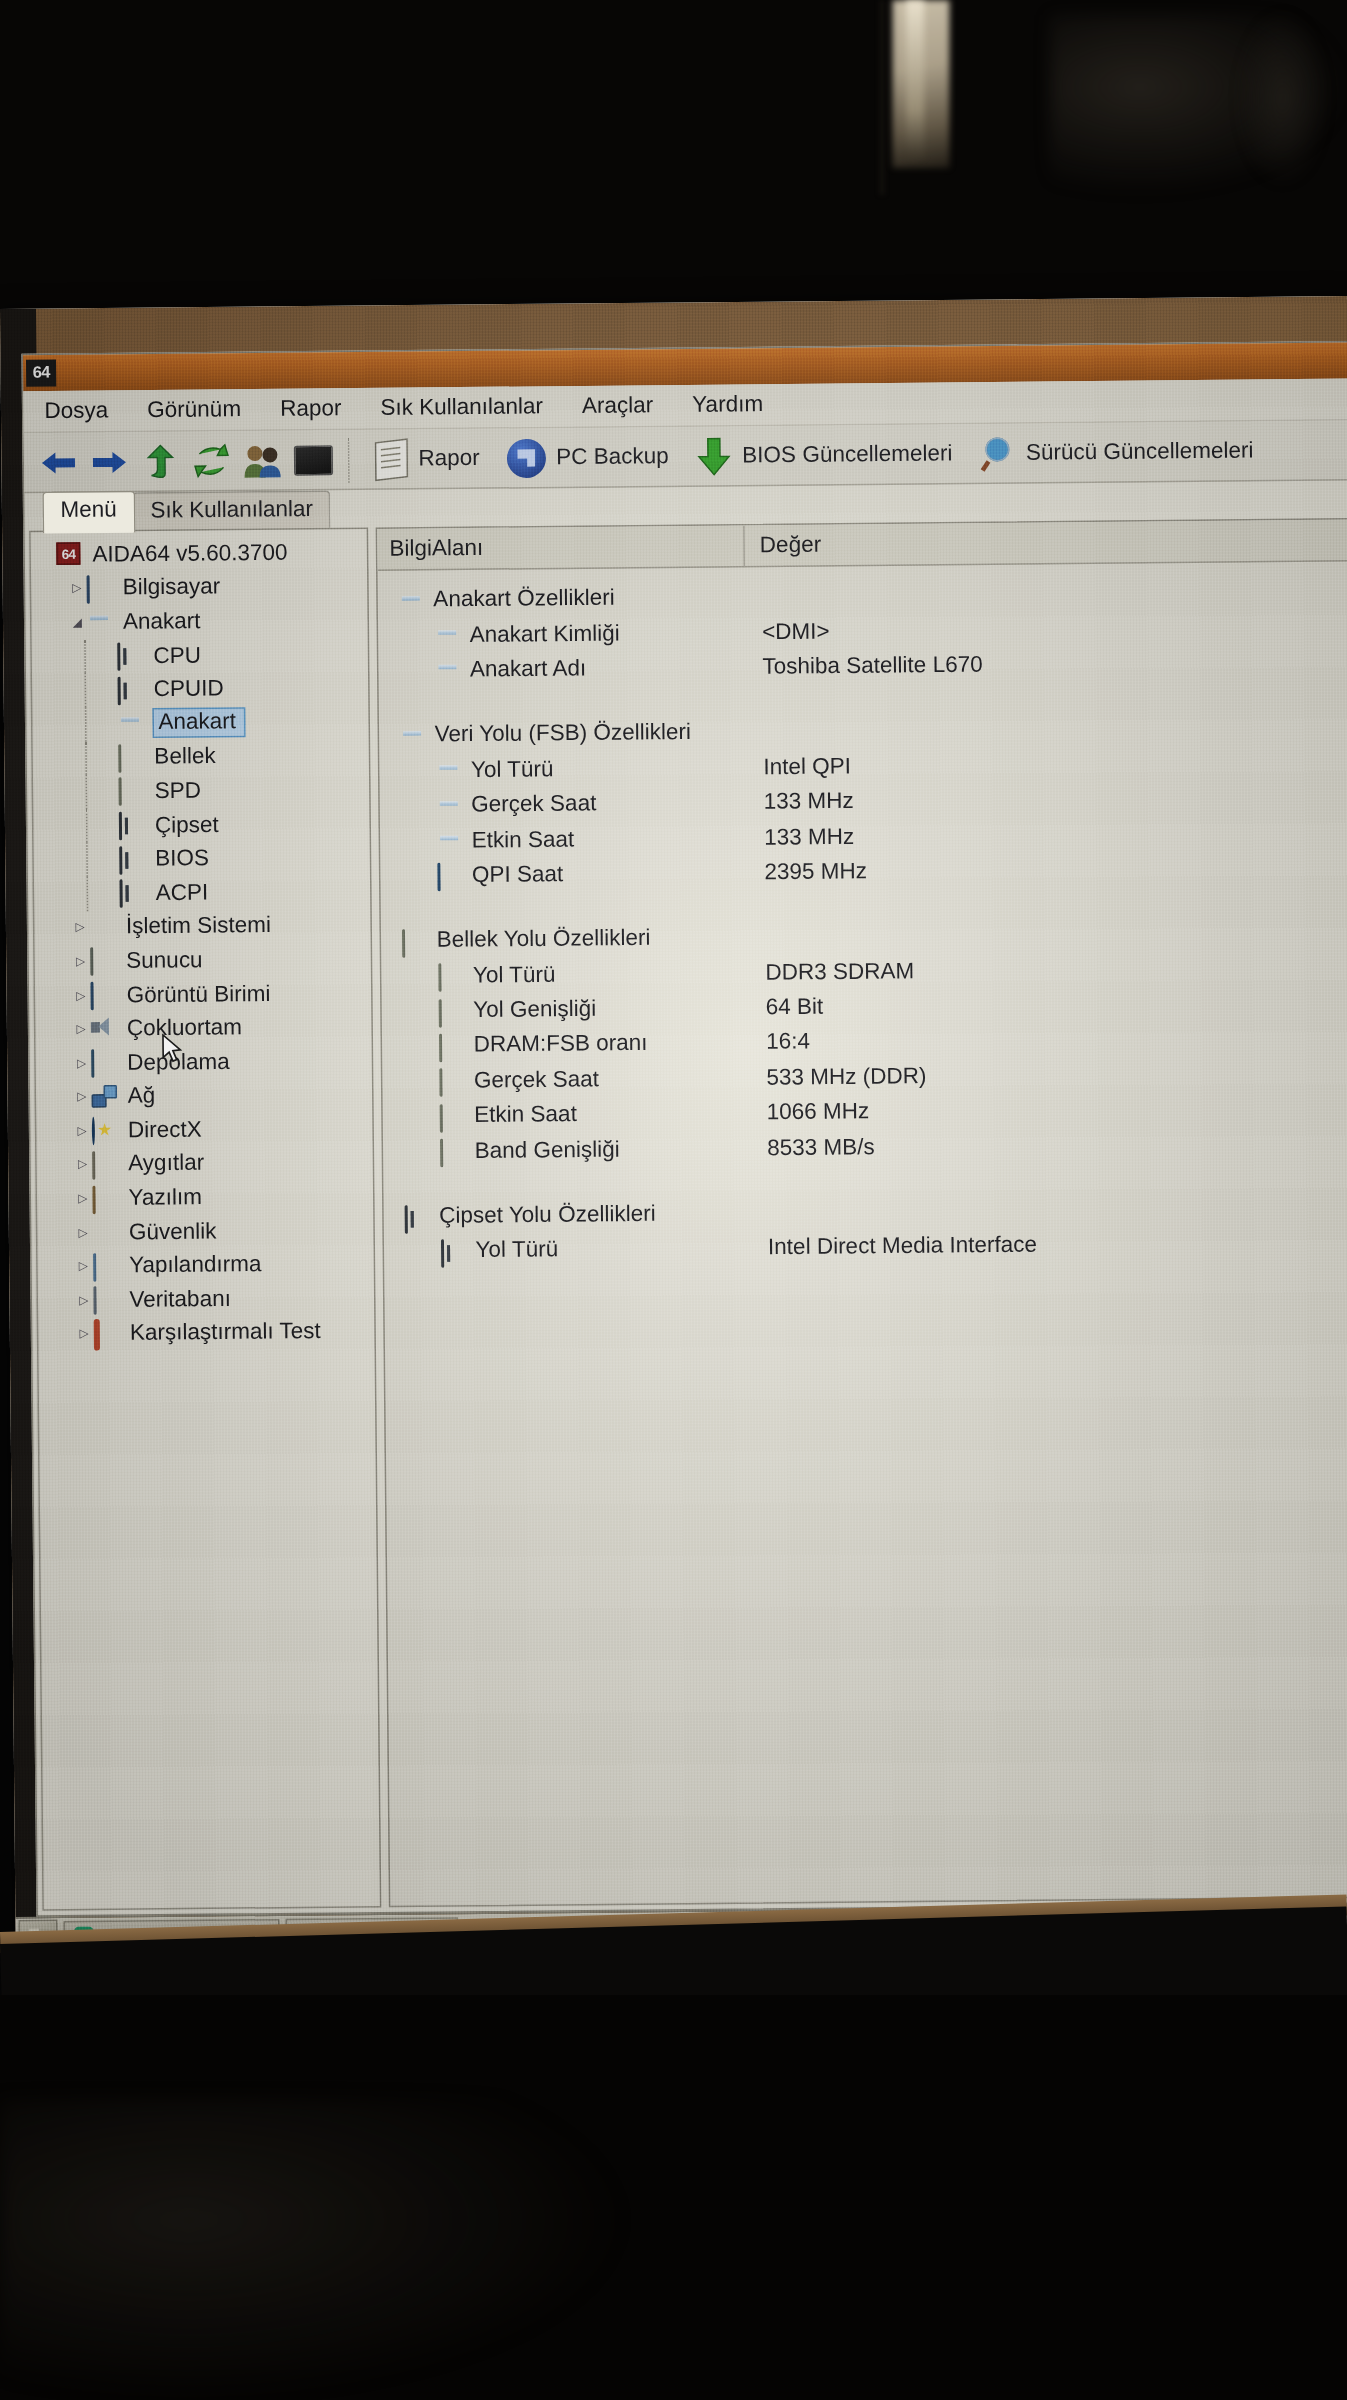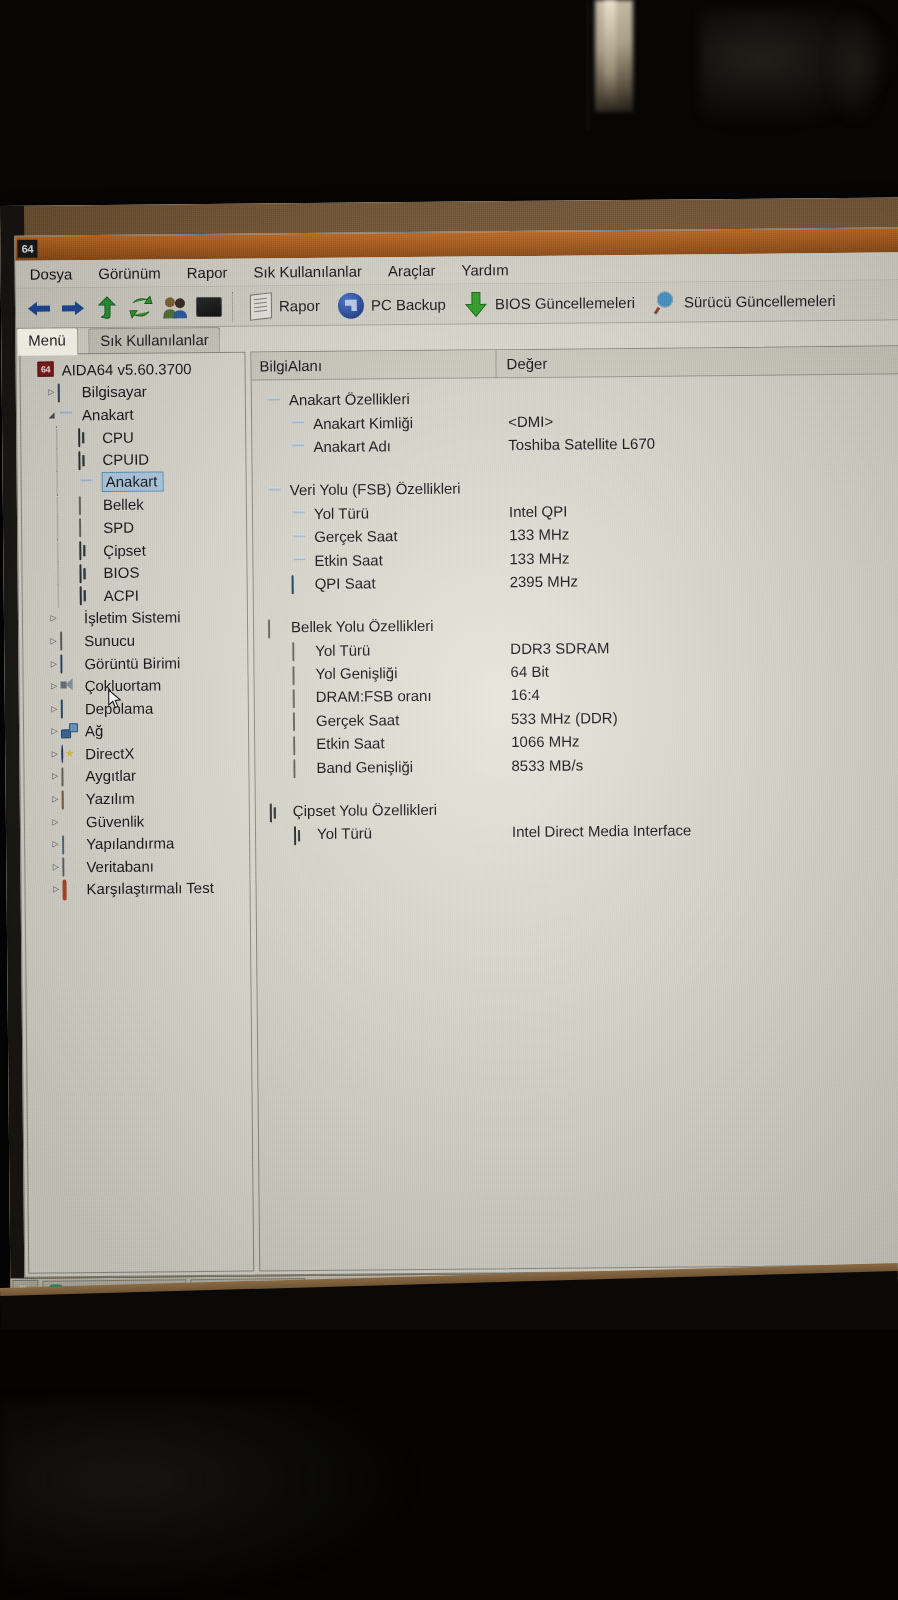--- a/index.html
+++ b/index.html
@@ -343,21 +343,21 @@
             <circle cx="12" cy="9" r="7.5" fill="#4b9ed6" stroke="#1f5c8c"></circle>
             <circle cx="12" cy="9" r="7.5" fill="none" stroke="#cfe6f7" stroke-width="1" opacity=".7"></circle>
             <path d="M6 17 L2 23" stroke="#8c4a28" stroke-width="3"></path>
           </svg>
         </span>
         <span class="lbl">Sürücü Güncellemeleri</span>
       </div>
     </div>
 
     <div id="tabs">
-      <div class="tab active" style="left:0">Menü</div>
+      <div class="tab active" style="left:12px">Menü</div>
       <div class="tab" style="left:72px">Sık Kullanılanlar</div>
     </div>
 
     <div id="sidebar">
       <div id="tree" style="padding:4px 0 0 4px">
           <div class="tnode" style="padding-left: 0px;">
             <span class="exp"></span>
             <span class="ico ">
               <span class="ic-64">64</span>
             </span>

